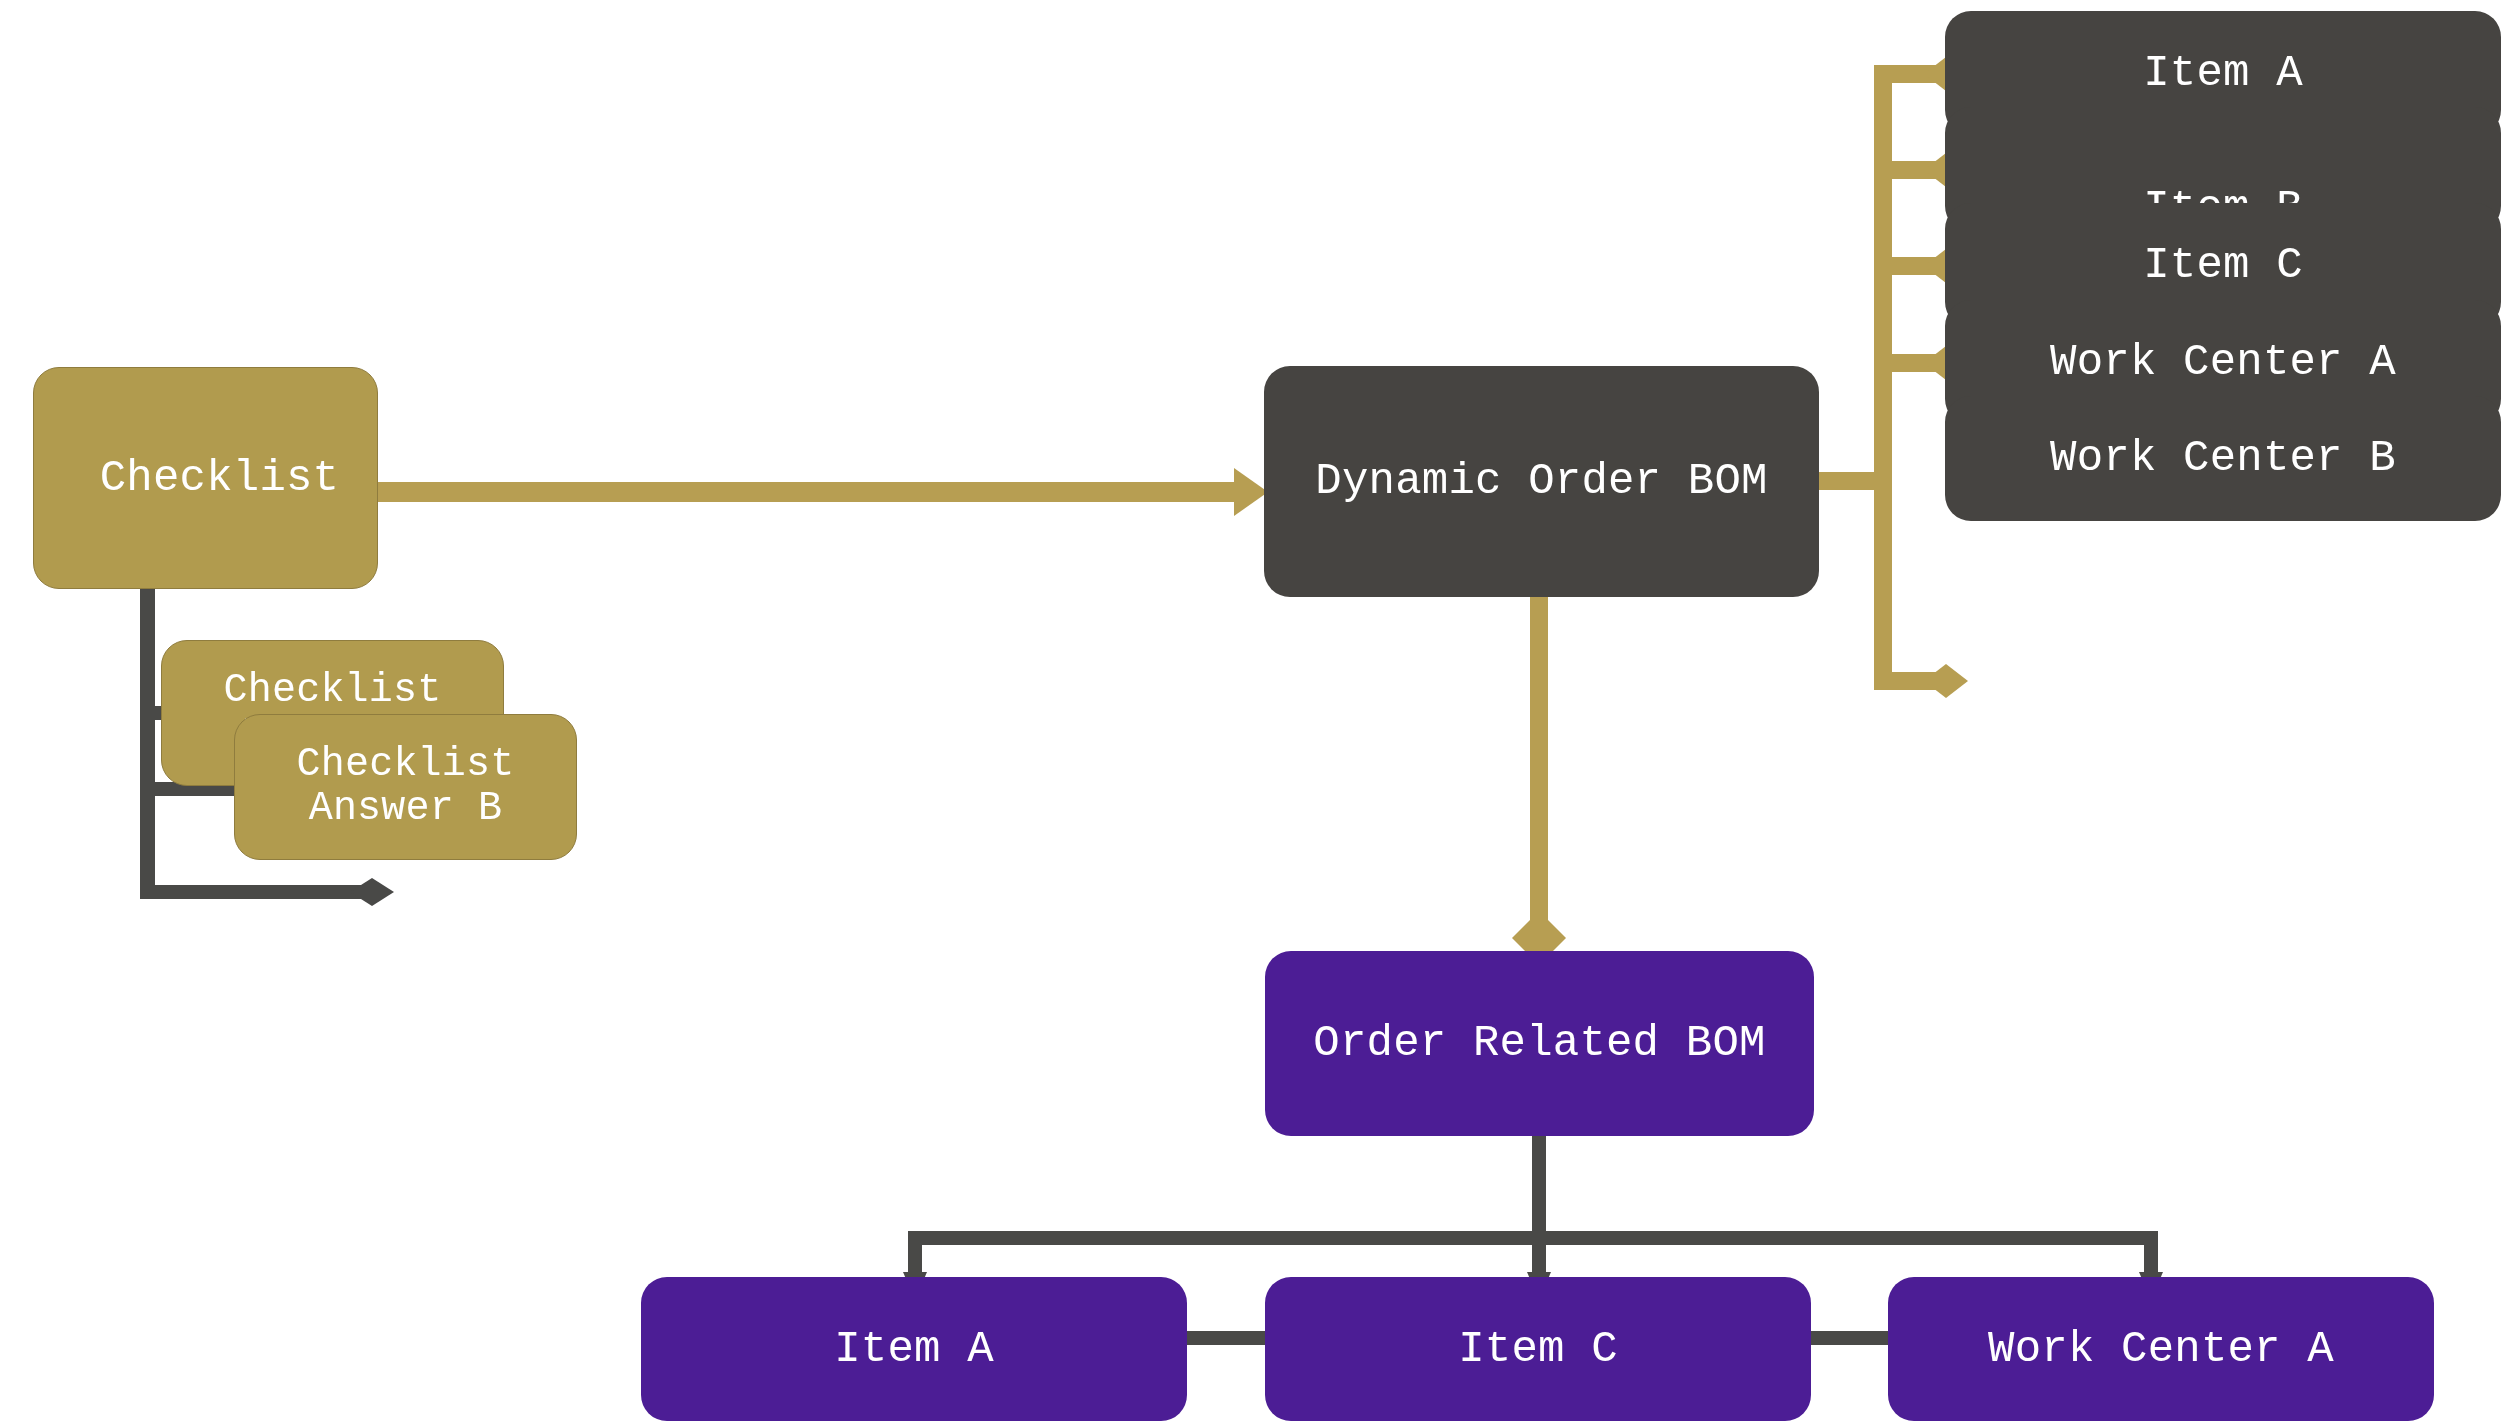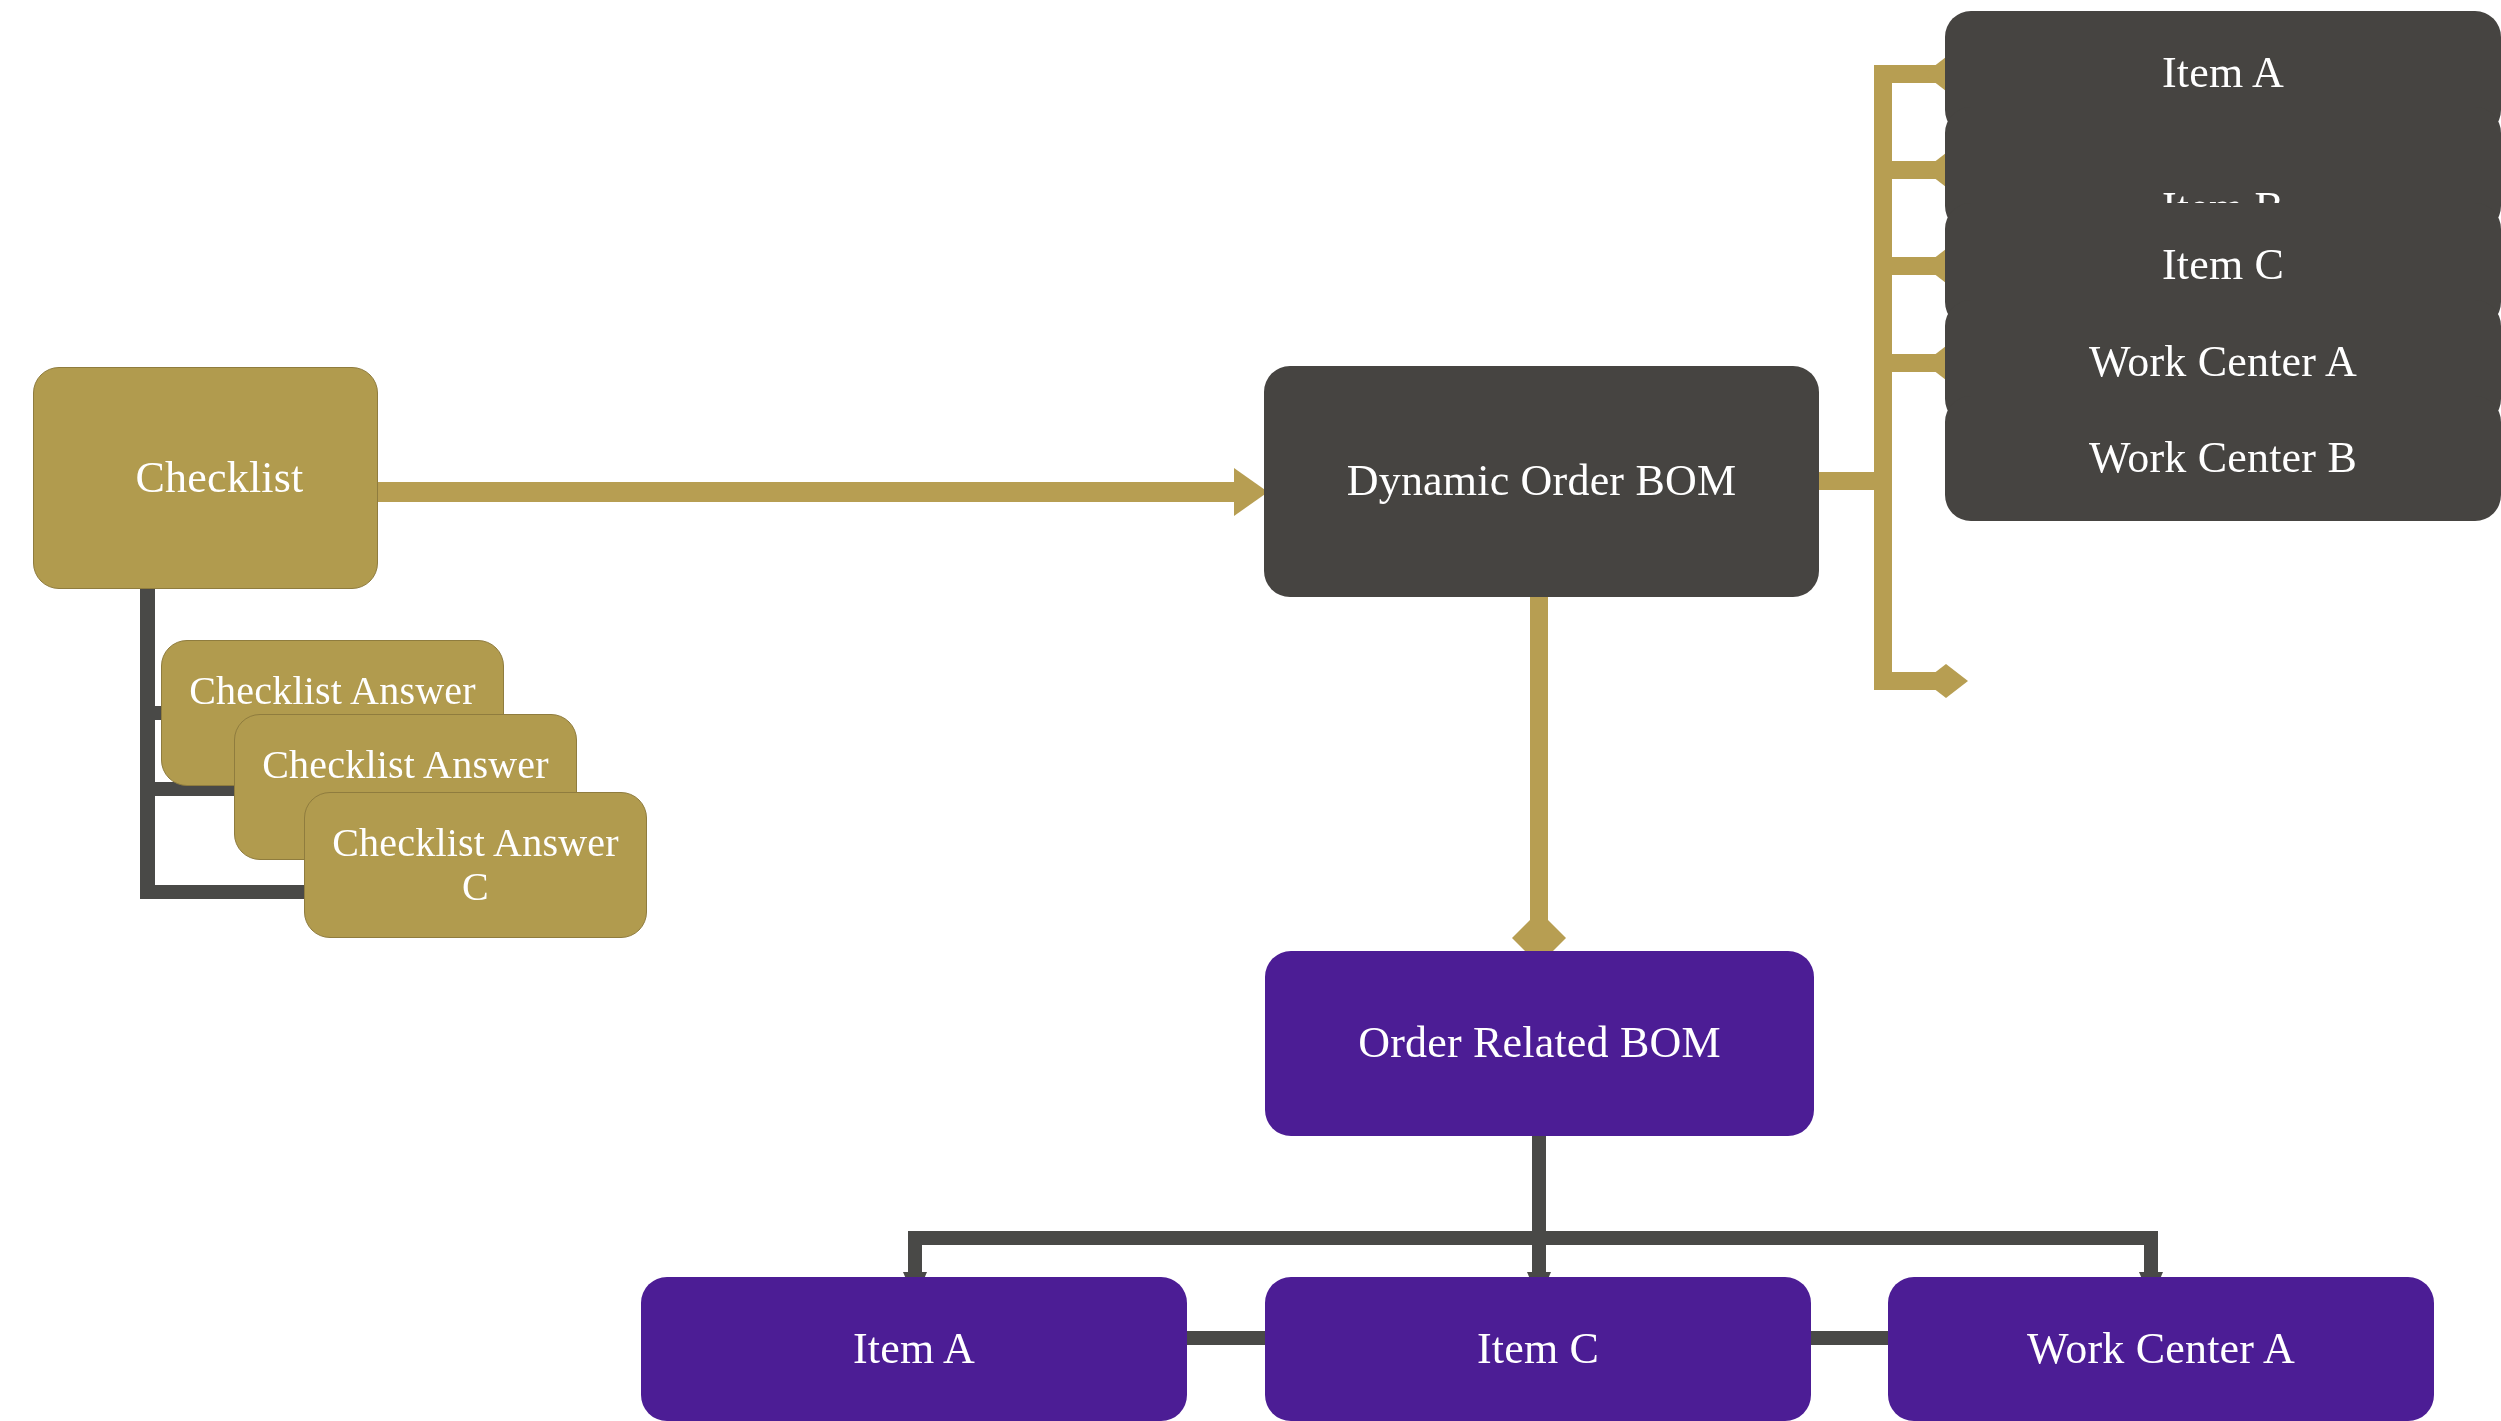--- a/index.html
+++ b/index.html
@@ -27,21 +27,21 @@
   }
   .node {
     position: absolute;
     box-sizing: border-box;
     display: flex;
     align-items: center;
     justify-content: center;
     text-align: center;
     color: #ffffff;
     border-radius: 26px;
-    font-family: Liberation Serif, serif;
+    font-family: Liberation Mono, monospace;
     font-weight: 300;
     letter-spacing: 0.2px;
     line-height: 1.1;
     padding: 0 14px;
     z-index: 5;
   }
   .node.gold {
     background: #B19B4E;
     border: 1px solid #8F7C3E;
   }
@@ -133,23 +133,20 @@
   </div>
 
   <div class="node gold" style="left:161px; top:640px; width:343px; height:146px; font-size:40px; z-index:6;">
     <span class="node-label">Checklist Answer A</span>
   </div>
 
   <div class="node gold" style="left:234px; top:714px; width:343px; height:146px; font-size:40px; z-index:7;">
     <span class="node-label">Checklist Answer B</span>
   </div>
 
-  <div class="node gold" style="left:304px; top:792px; width:343px; height:146px; font-size:40px; z-index:8;">
-    <span class="node-label">Checklist Answer C</span>
-  </div>
 
   <div class="node dark" style="left:1264px; top:366px; width:555px; height:231px; font-size:44px;">
     <span class="node-label">Dynamic Order BOM</span>
   </div>
 
   <div class="node dark" style="left:1945px; top:11px; width:556px; height:125px; font-size:44px;">
     <span class="node-label">Item A</span>
   </div>
 
   <div class="node dark" style="left:1945px; top:107px; width:556px; height:125px; font-size:44px;align-items:flex-end;">

